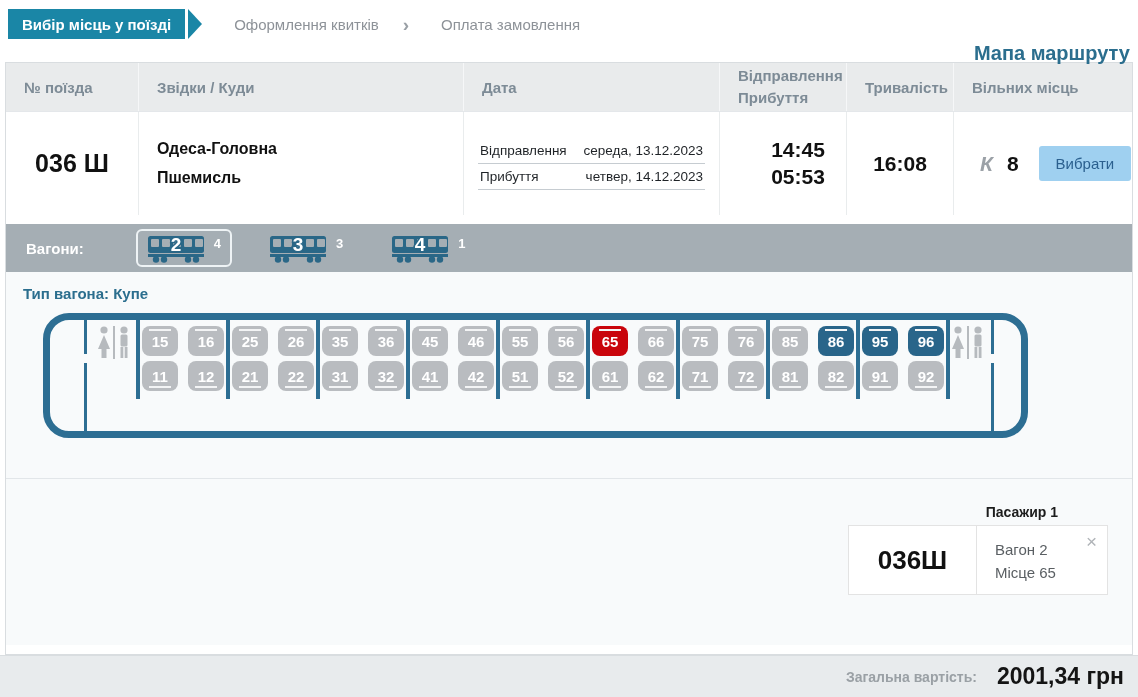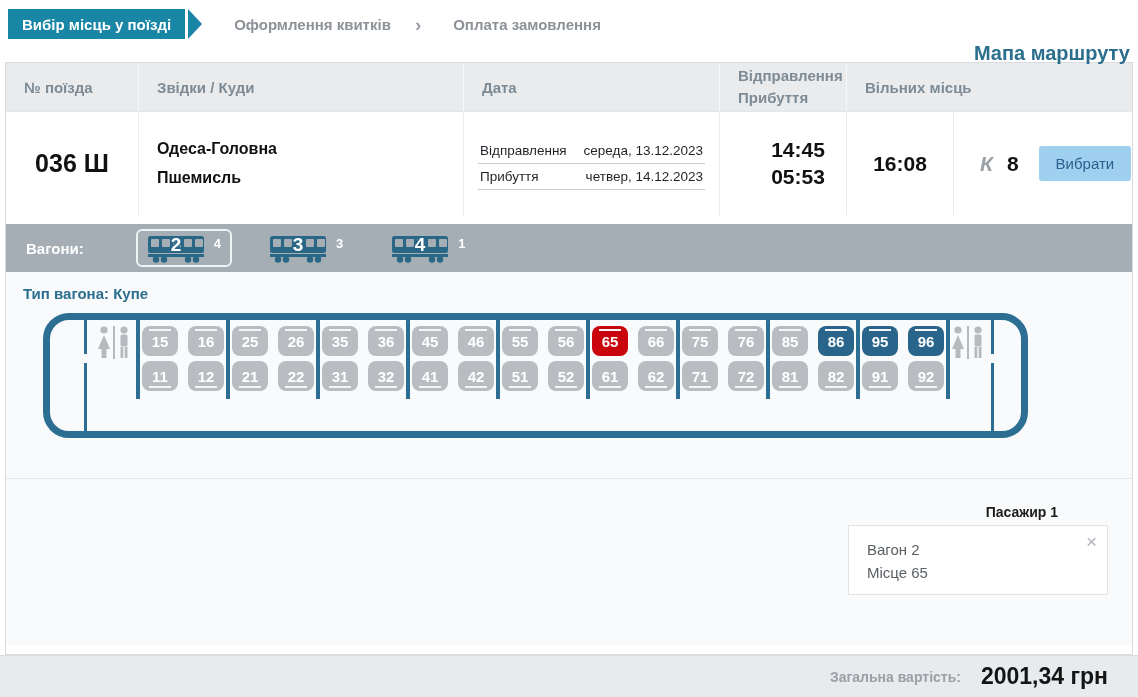--- a/index.html
+++ b/index.html
@@ -5,21 +5,21 @@
   * { margin:0; padding:0; box-sizing:border-box; }
   html,body { width:1138px; height:697px; background:#fff; overflow:hidden;
               font-family:"Liberation Sans", sans-serif; }
 
   
   .crumbs { display:flex; align-items:center; padding:8px 8px 0 8px; height:40px; }
   .crumb-active { background:#1a86a6; color:#fff; font-weight:bold; font-size:15px;
                   padding:7px 14px; height:30px; display:flex; align-items:center; }
   .crumb-arrow { width:0; height:0; border-top:15px solid transparent; border-bottom:15px solid transparent;
                  border-left:14px solid #1a86a6; margin-left:3px; }
-  .crumb-step { color:#8d9298; font-weight:bold; font-size:15px; margin-left:32px; }
+  .crumb-step { color:#8d9298; font-weight:normal; font-size:15px; margin-left:32px; }
   .crumb-sep  { color:#9aa0a6; font-weight:bold; font-size:19px; margin-left:24px; line-height:1; }
 
   .maplink-row { text-align:right; padding:2px 8px 4px 0; height:22px; }
   .maplink { color:#2b6e8e; font-weight:bold; font-size:20px; cursor:pointer; }
 
   
   .panel { margin:0 5px; border:1px solid #d9dde0; height:593px; background:#fff; }
 
   .thead { display:flex; height:48px; background:#e9ebec; }
   .cell { flex:0 0 auto; }
@@ -89,21 +89,21 @@
   .passenger-box { position:absolute; top:46px; right:24px; width:260px; height:70px;
                    background:#fff; border:1px solid #e3e3e3; display:flex; }
   .pbox-train { width:128px; display:flex; align-items:center; justify-content:center;
                 font-size:26px; font-weight:bold; color:#111; border-right:1px solid #e3e3e3; }
   .pbox-info { flex:1; padding:13px 0 0 18px; color:#5a5f63; font-size:15px; line-height:1.5; }
   .pbox-close { position:absolute; top:6px; right:10px; color:#b0b4b8; font-size:19px;
                 line-height:1; cursor:pointer; }
 
   
   .footer { height:42px; background:#e8ebed; border-top:1px solid #d9dde0; display:flex;
-            align-items:center; justify-content:flex-end; padding-right:30px; gap:20px; }
+            align-items:center; justify-content:flex-end; padding-right:14px; gap:20px; }
   .total-label { color:#9aa0a5; font-weight:bold; font-size:14px; }
   .total-value { color:#141414; font-weight:bold; font-size:23px; }
 </style>
 </head>
 <body>
 
 <div class="crumbs">
   <div class="crumb-active">Вибір місць у поїзді</div>
   <div class="crumb-arrow"></div>
   <div class="crumb-step">Оформлення квитків</div>
@@ -118,20 +118,21 @@
 <div class="panel">
 
   <div class="thead">
     <div class="cell c1 th">№ поїзда</div>
     <div class="cell c2 th">Звідки / Куди</div>
     <div class="cell c3 th">Дата</div>
     <div class="cell c4 th two-line">
       <span>Відправлення</span>
       <span>Прибуття</span>
     </div>
+    <div class="cell c5 th">Тривалість</div>
     <div class="cell c6 th">Вільних місць</div>
   </div>
 
   <div class="trow">
     <div class="cell c1 td td-number">036 Ш</div>
     <div class="cell c2 td td-route">
       <span>Одеса-Головна</span>
       <span>Пшемисль</span>
     </div>
     <div class="cell c3 td td-date">
@@ -303,20 +304,21 @@
             <div class="seat lower occupied">91</div>
             <div class="seat lower occupied">92</div>
           </div>
         </div>
     </div>
   </div>
 
   <div class="passenger-section">
     <div class="passenger-title">Пасажир 1</div>
     <div class="passenger-box">
+      <div class="pbox-train">036Ш</div>
       <div class="pbox-info">
         <div>Вагон 2</div>
         <div>Місце 65</div>
       </div>
       <div class="pbox-close">×</div>
     </div>
   </div>
 </div>
 
 <div class="footer">

